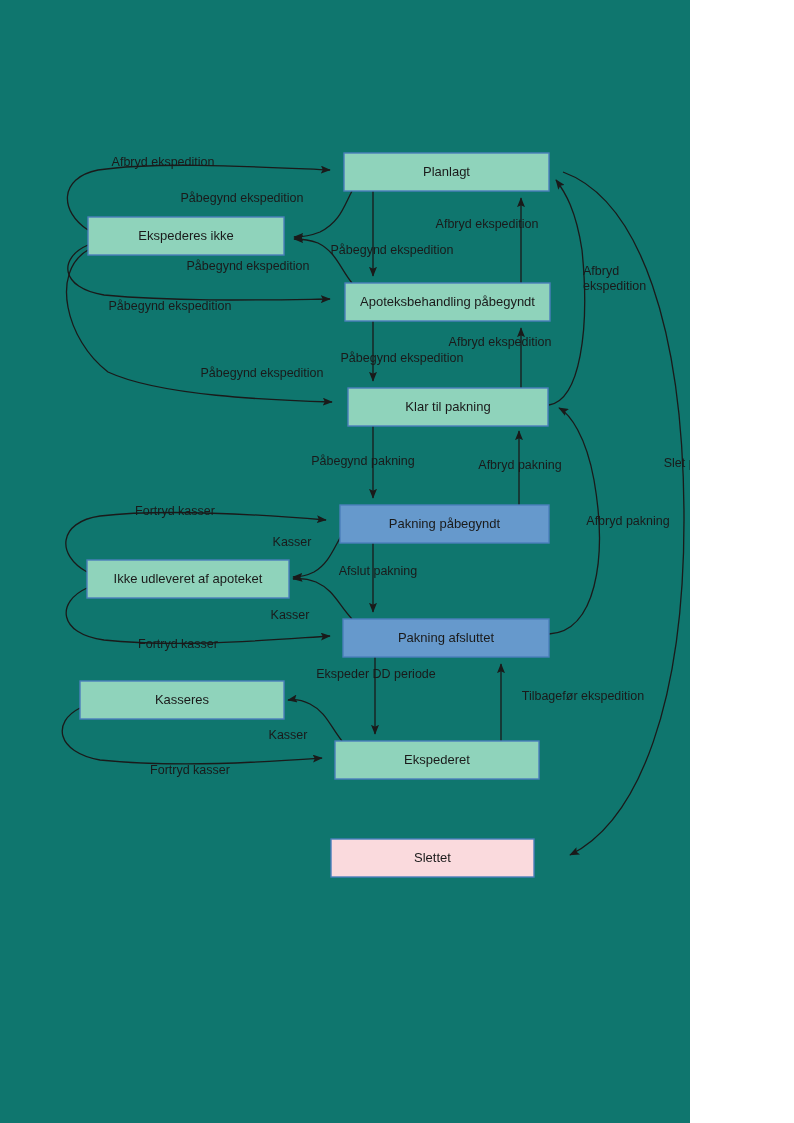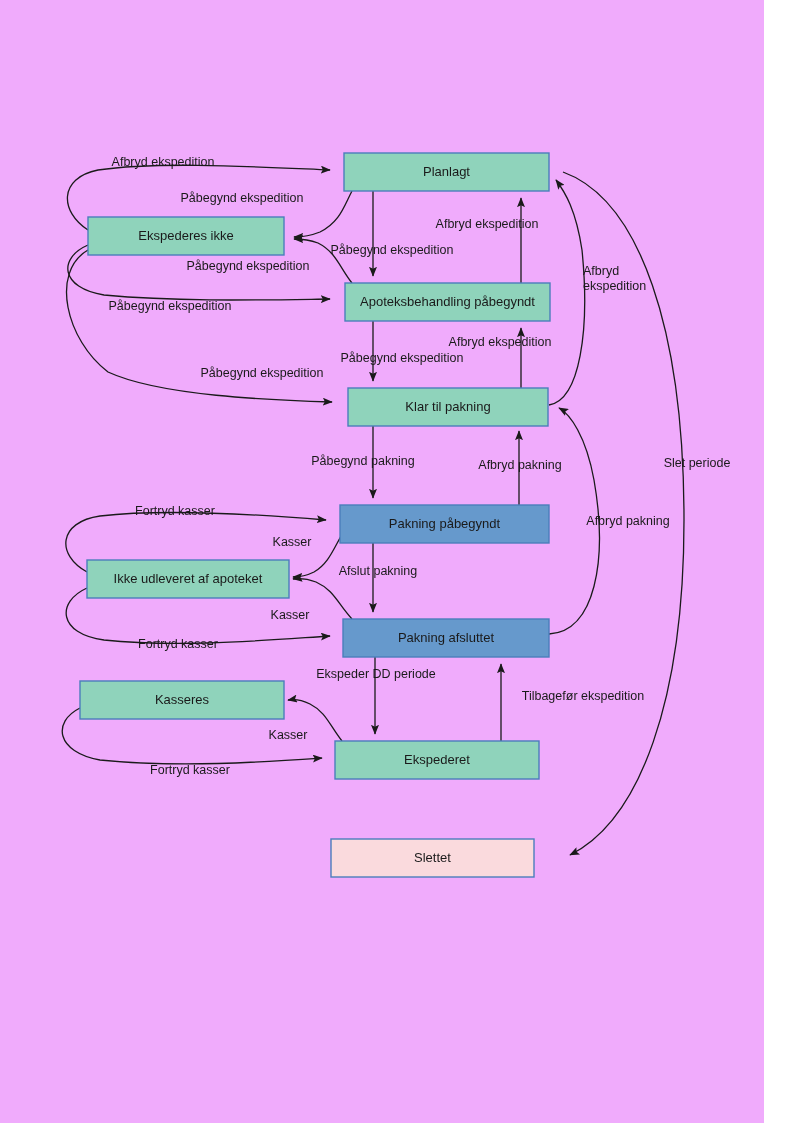--- a/index.html
+++ b/index.html
@@ -5,23 +5,23 @@
   html, body {
     margin: 0;
     padding: 0;
     background: #ffffff;
   }
   body {
     font-family: "Liberation Sans", sans-serif;
   }
   #diagram-root {
     position: relative;
-    width: 764px;
+    width: 690px;
     height: 1123px;
-    background: #f0abfc;
+    background: #0f766e;
     overflow: hidden;
   }
   svg#state-diagram {
     display: block;
     width: 794px;
     height: 1123px;
   }
   .node-rect {
     stroke: #4a7ebb;
     stroke-width: 1.4;

